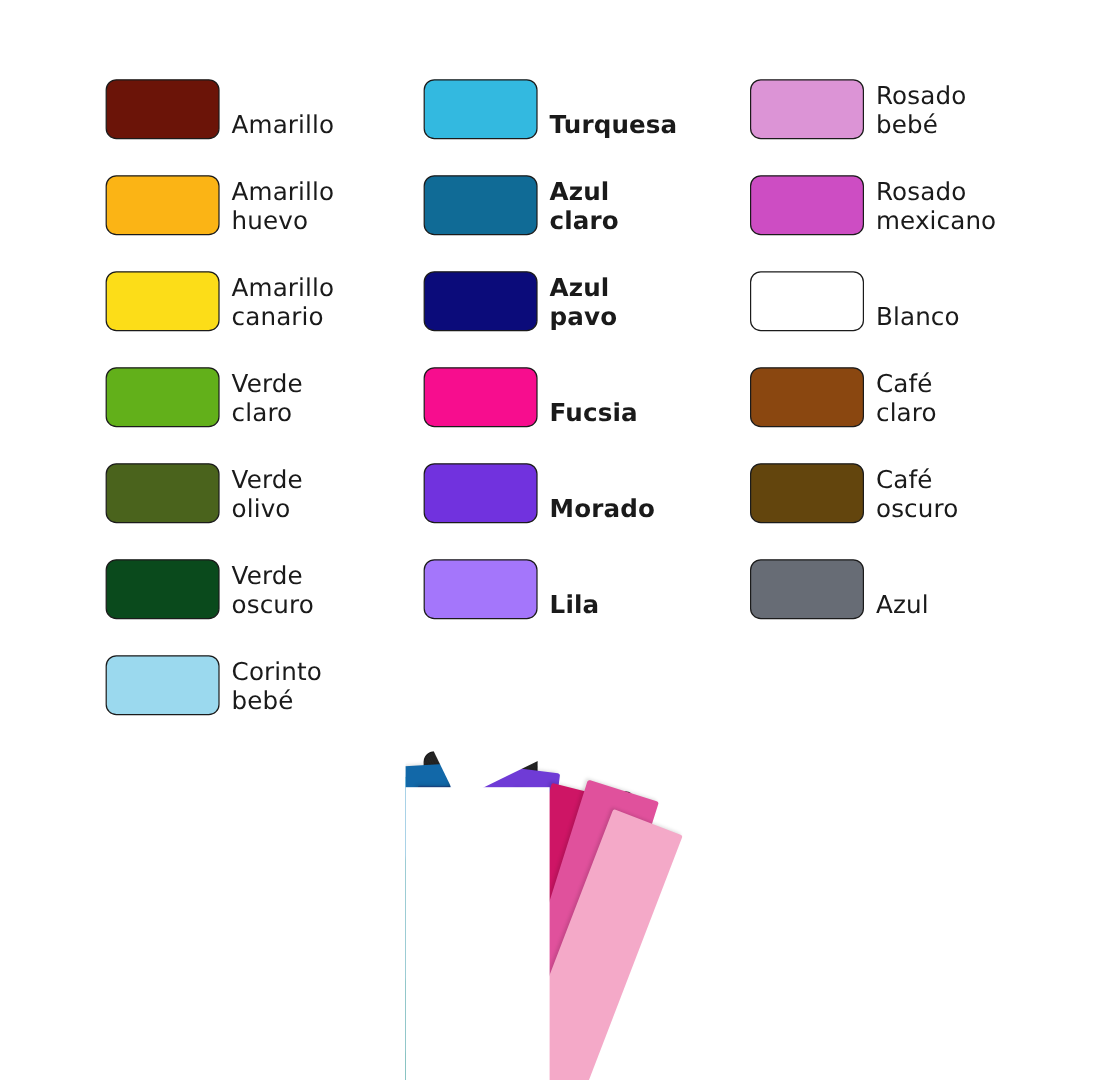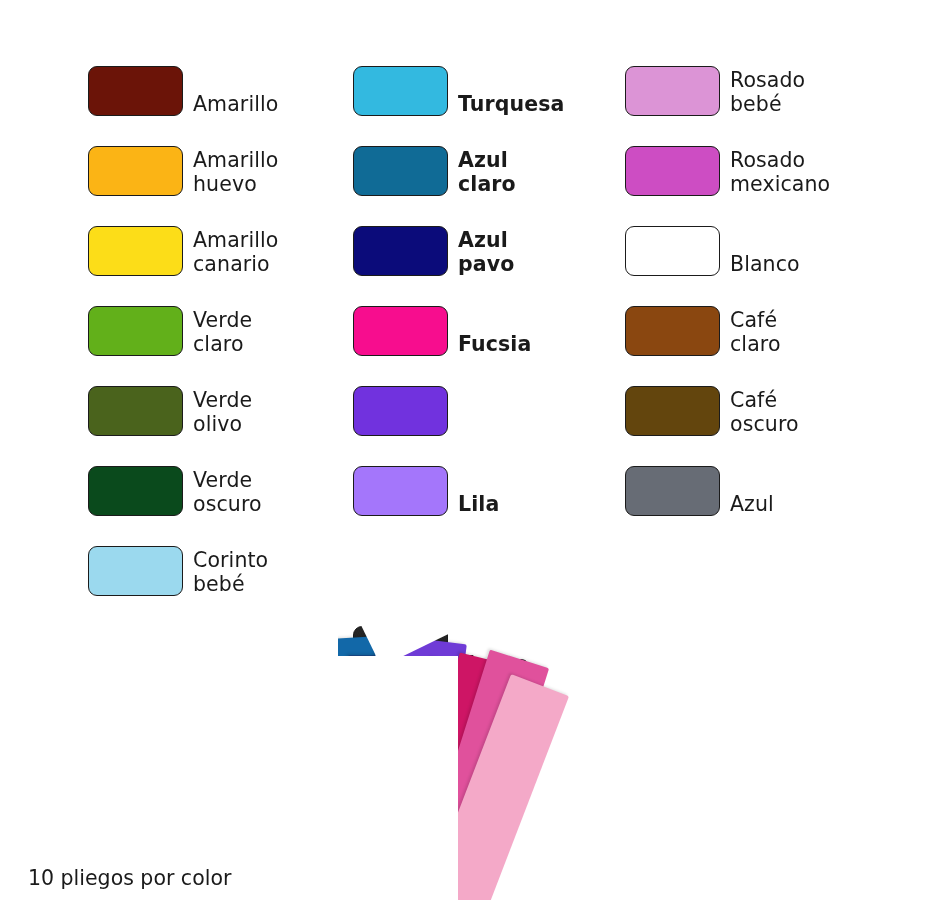--- a/index.html
+++ b/index.html
@@ -180,20 +180,21 @@
         <div class="chip" style="background: rgb(11, 11, 122);"></div>
         <div class="chip-label lab-two">Azul
 pavo</div>
       </div>
       <div class="swatch-row">
         <div class="chip" style="background: rgb(247, 13, 142);"></div>
         <div class="chip-label lab-one">Fucsia</div>
       </div>
       <div class="swatch-row">
         <div class="chip" style="background: rgb(113, 50, 222);"></div>
+        <div class="chip-label lab-one">Morado</div>
       </div>
       <div class="swatch-row">
         <div class="chip" style="background: rgb(164, 118, 251);"></div>
         <div class="chip-label lab-one">Lila</div>
       </div>
       <div class="swatch-row">
         <div class="chip" style="background: rgb(252, 195, 150);"></div>
         <div class="chip-label lab-one">Piel</div>
       </div>
       <div class="swatch-row">
@@ -277,15 +278,14 @@
           <div class="flap"></div>
         </div>
         <div class="sheet" style="background: rgb(244, 169, 200); left: 8px; transform: rotate(21deg); z-index: 25; height: 455px;">
           <div class="flap"></div>
         </div>
       </div>
   <div class="fan-mask" style="left: -40px; top: -40px; width: 680px; height: 190px; transform-origin: 0px 0px; transform: rotate(-26deg); z-index: 200;"></div>
       <div class="fan-mask" style="left: -300px; top: 120px; width: 420px; height: 400px; transform-origin: 0px 0px; transform: rotate(0deg); z-index: 201;"></div>
     </div>
 
-  <div id="caption">10 pliegos por color</div>
 
 </div>
 
 </body></html>

